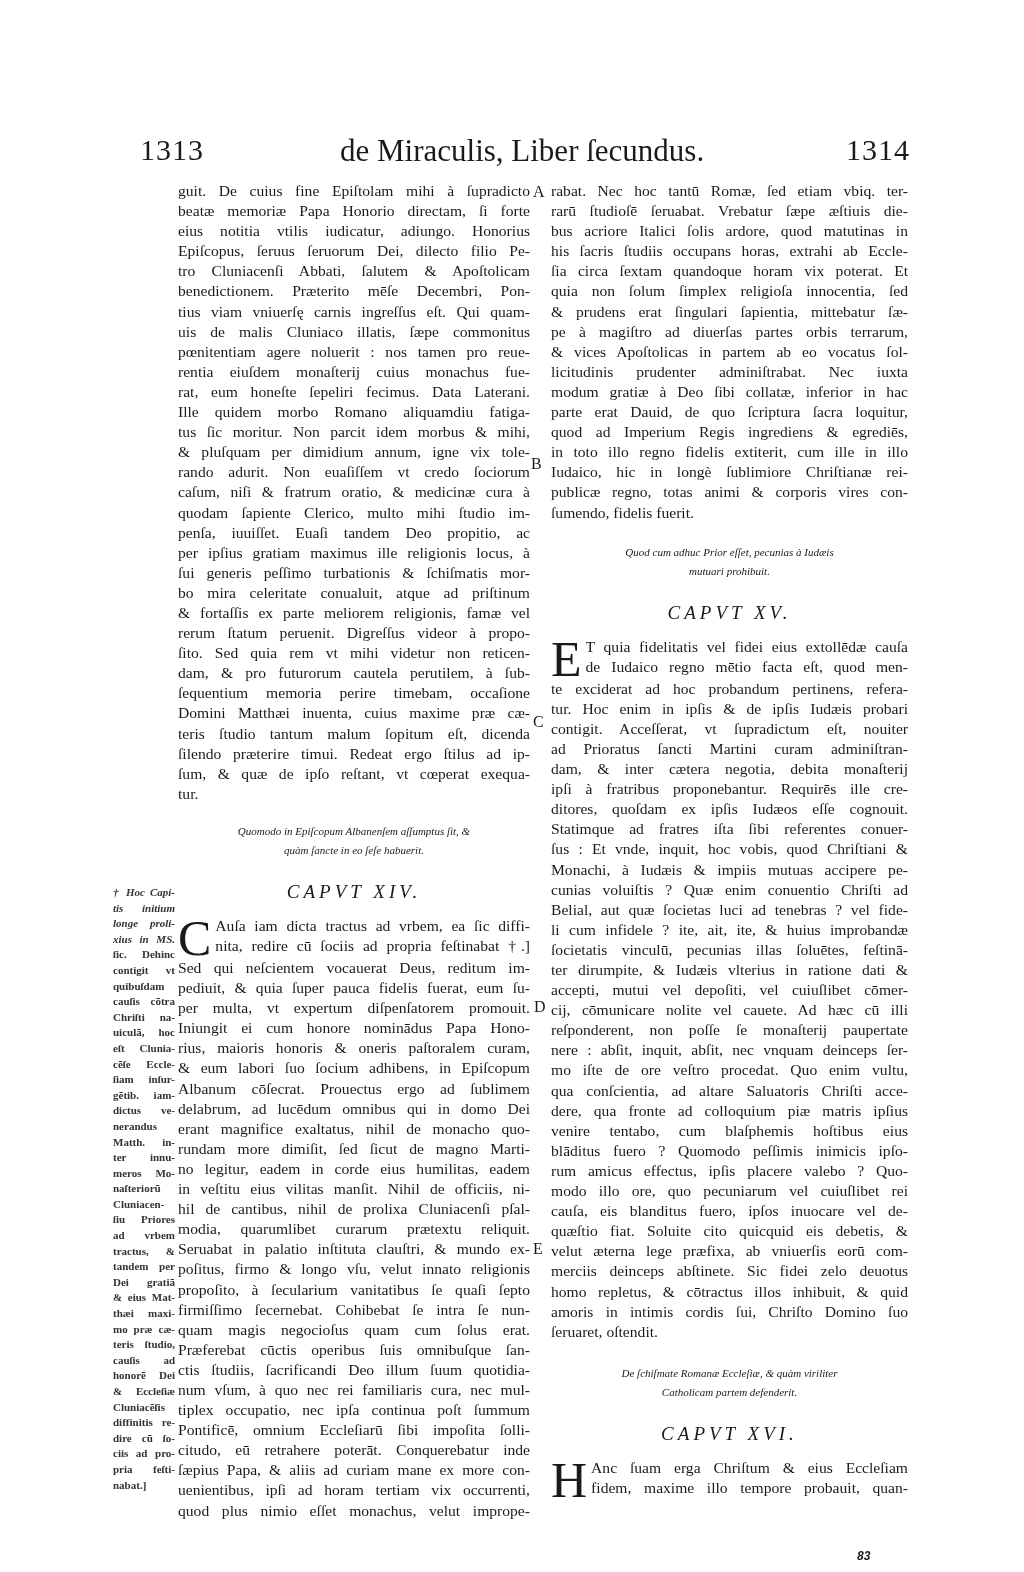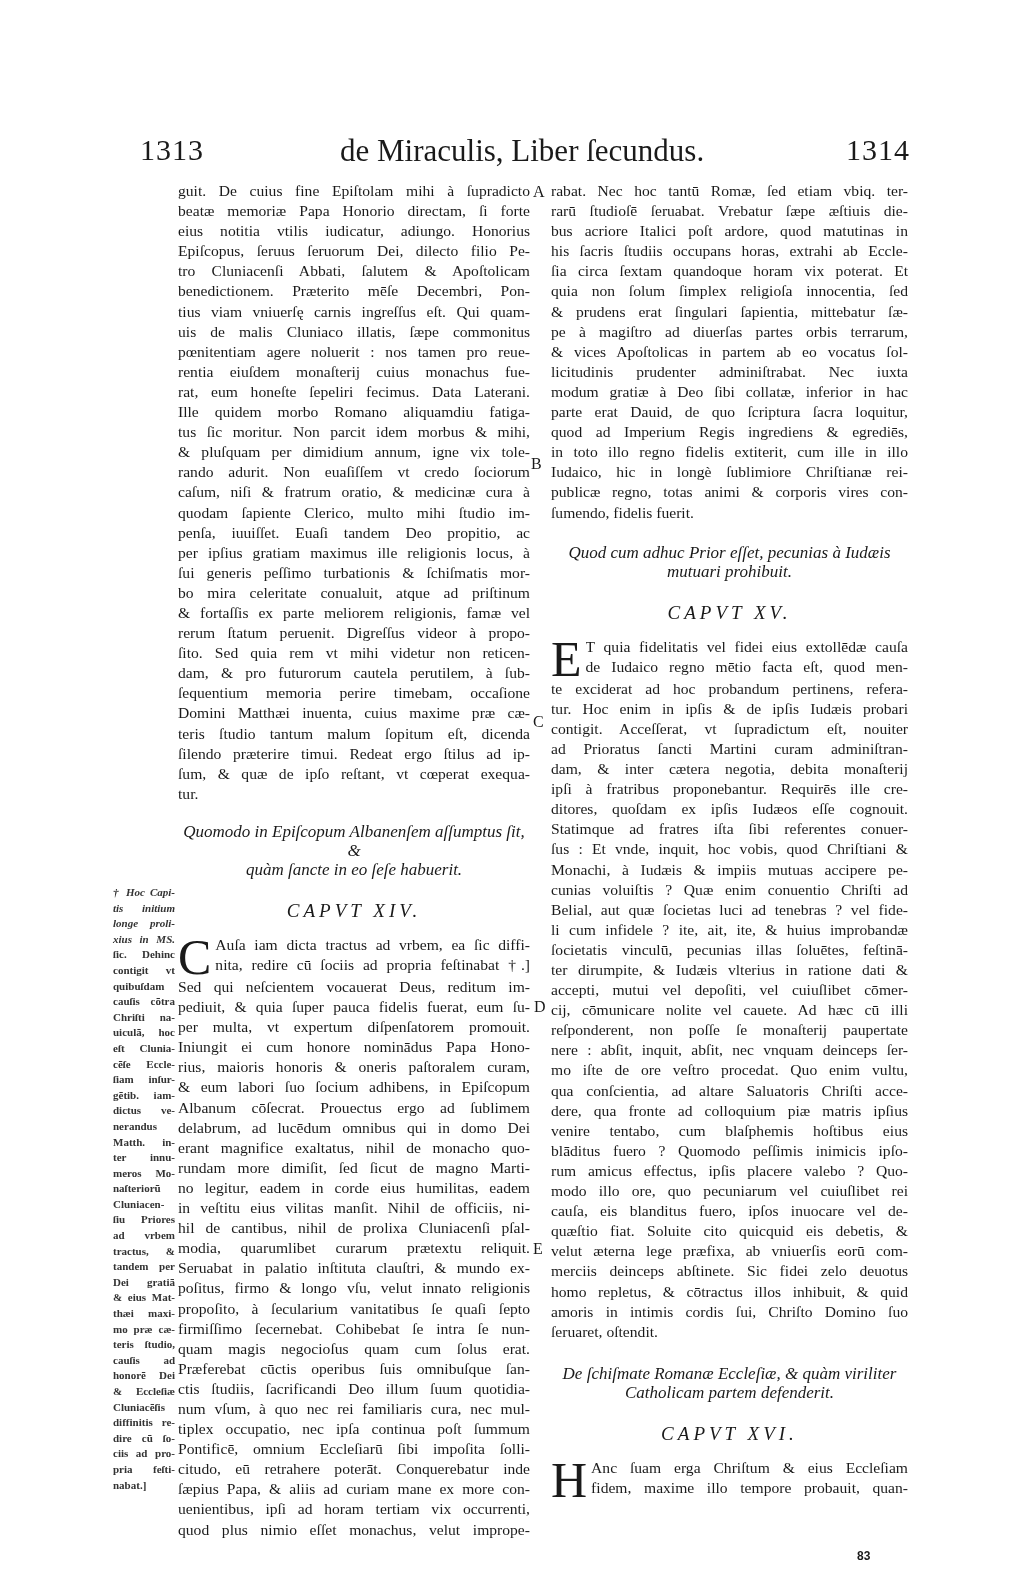--- a/index.html
+++ b/index.html
@@ -12,32 +12,32 @@
   .folio-right { position: absolute; right: 0; top: 0; font-size: 30px; letter-spacing: 1px; }
   .head-title { position: absolute; left: 200px; top: 0; font-size: 31px; }
 
   .col { position: absolute; top: 181px; font-size: 15.6px; line-height: 20.1px; }
   .col-left { left: 178px; width: 352px; }
   .col-right { left: 551px; width: 357px; }
 
   .line { display: block; white-space: nowrap; text-align: justify; text-align-last: justify; height: 20.1px; }
   .line.last { text-align-last: left; }
 
-  .rubric { display: block; font-style: italic; text-align: center; font-size: 17px; line-height: 19px; }
+  .rubric { display: block; font-style: italic; text-align: center; font-size: 11px; line-height: 19px; }
   .caput { display: block; text-align: center; font-size: 19px; letter-spacing: 4px; margin: 0; font-style: italic; }
 
   .drop { float: left; font-size: 50px; line-height: 40px; margin: 2px 4px 0 0; height: 40px; }
 
   .margin-letter { position: absolute; font-size: 16px; }
 
   .sidenote { position: absolute; left: 113px; top: 885px; width: 62px; font-size: 11px; line-height: 15.6px; color: #333; font-weight: bold; }
   .sidenote .line { height: 15.6px; }
   .sidenote .it { font-style: italic; }
 
-  .signature { position: absolute; left: 857px; top: 1549px; font-family: "Liberation Sans", sans-serif; font-weight: bold; font-size: 12px; }
+  .signature { position: absolute; left: 857px; top: 1549px; font-family: "Liberation Sans", sans-serif; font-weight: bold; font-size: 12px; font-style: italic; }
 </style>
 </head>
 <body>
 
 <div class="page">
 
   <div class="running-head">
     <span class="folio-left">1313</span>
     <span class="head-title">de Miraculis, Liber ſecundus.</span>
     <span class="folio-right">1314</span>
@@ -169,21 +169,21 @@
           <span class="line">uenientibus, ipſi ad horam tertiam vix occurrenti,</span>
           <span class="line">quod plus nimio eſſet monachus, velut imprope-</span>
         </div>
     </div>
   </div>
 
   <div class="col col-right">
     <div id="right-open">
         <span class="line">rabat. Nec hoc tantū Romæ, ſed etiam vbiq. ter-</span>
         <span class="line">rarū ſtudioſē ſeruabat. Vrebatur ſæpe æſtiuis die-</span>
-        <span class="line">bus acriore Italici poſt ardore, quod matutinas in</span>
+        <span class="line">bus acriore Italici ſolis ardore, quod matutinas in</span>
         <span class="line">his ſacris ſtudiis occupans horas, extrahi ab Eccle-</span>
         <span class="line">ſia circa ſextam quandoque horam vix poterat. Et</span>
         <span class="line">quia non ſolum ſimplex religioſa innocentia, ſed</span>
         <span class="line">&amp; prudens erat ſingulari ſapientia, mittebatur ſæ-</span>
         <span class="line">pe à magiſtro ad diuerſas partes orbis terrarum,</span>
         <span class="line">&amp; vices Apoſtolicas in partem ab eo vocatus ſol-</span>
         <span class="line">licitudinis prudenter adminiſtrabat. Nec iuxta</span>
         <span class="line">modum gratiæ à Deo ſibi collatæ, inferior in hac</span>
         <span class="line">parte erat Dauid, de quo ſcriptura ſacra loquitur,</span>
         <span class="line">quod ad Imperium Regis ingrediens &amp; egrediēs,</span>

